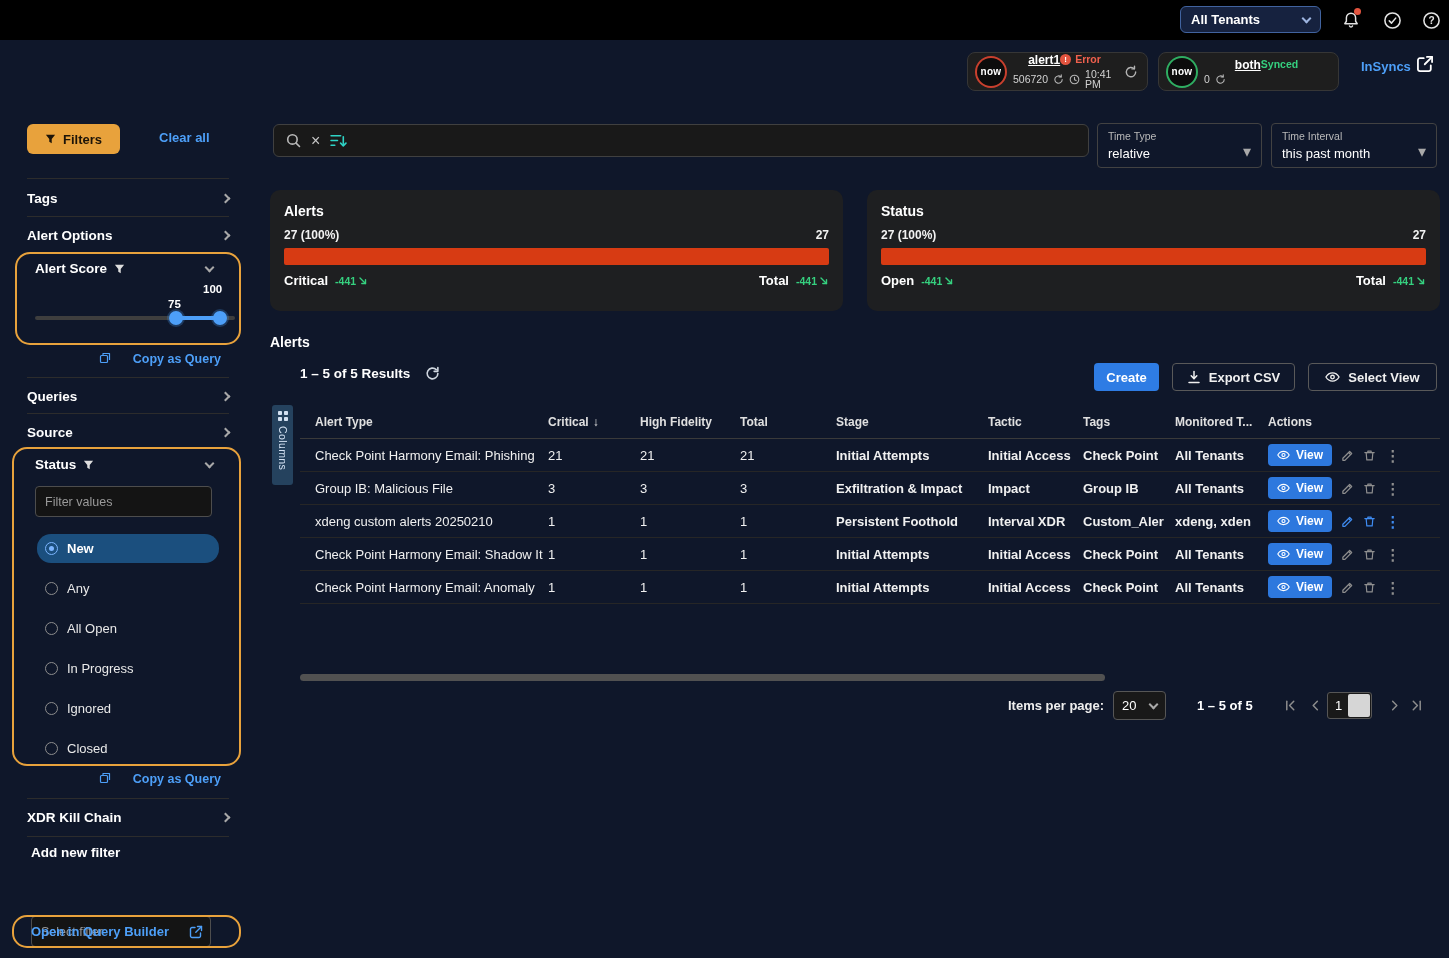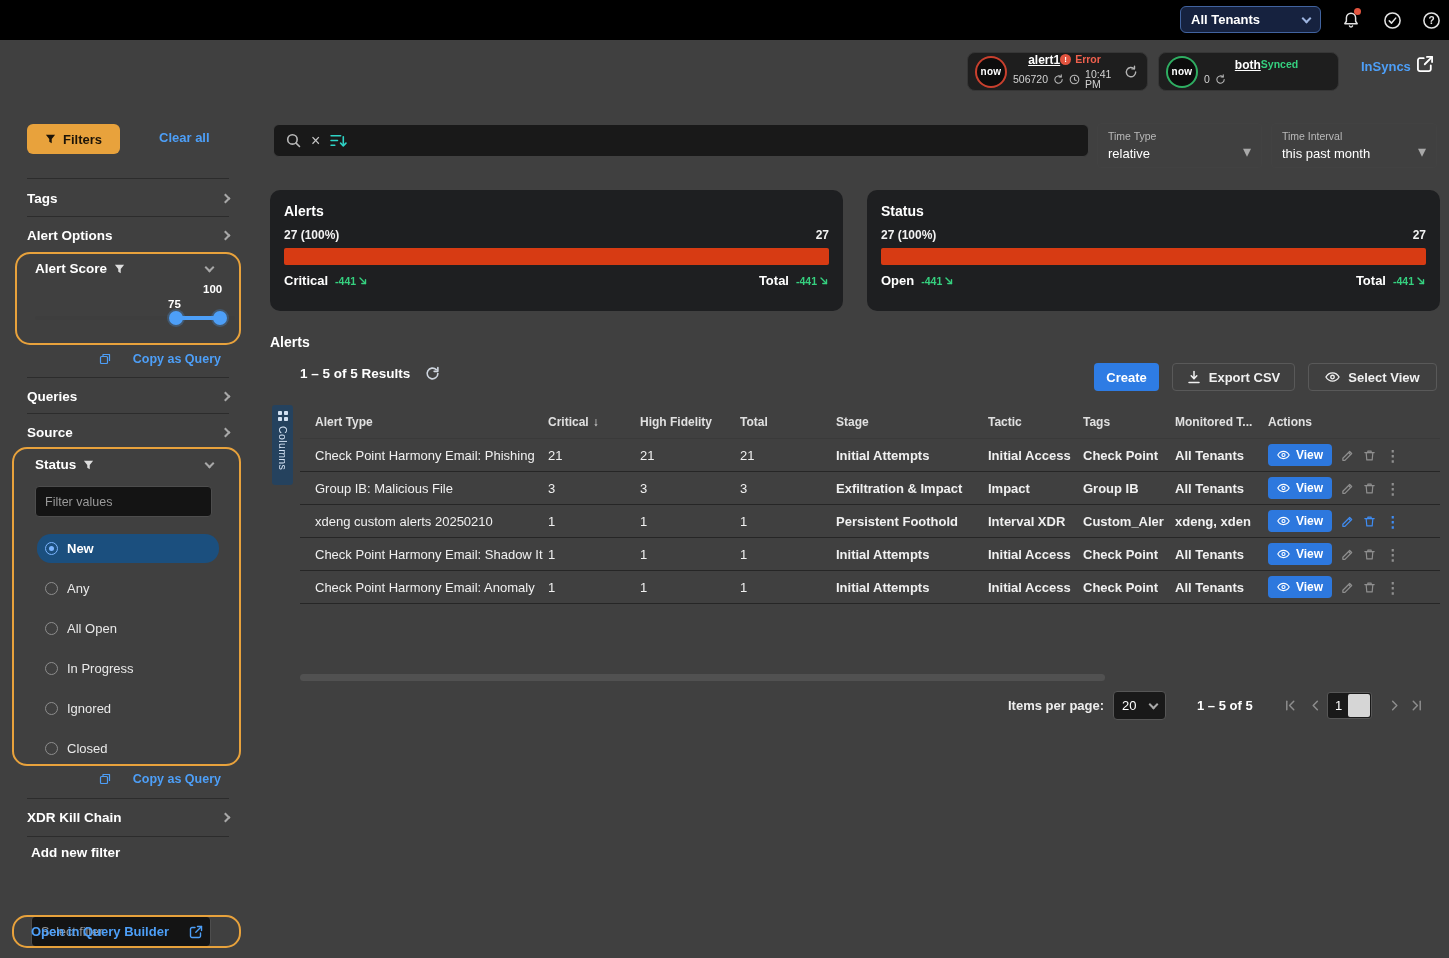--- a/index.html
+++ b/index.html
@@ -1,16 +1,16 @@
 <!DOCTYPE html>
 <html style="--accent-blue: #4d9ff8; --button-blue: #2e7ce4; --highlight-orange: #e8a23c; --bar-red: #d73b13; --trend-green: #35d07f; --error-red: #e2543f; --selected-row-blue: #1b4f7e; --teal: #2ed3c5;"><head>
 <meta charset="utf-8">
 <style>
   html,body{margin:0;padding:0;background:#000}
-  .screen{position:relative;width:1449px;height:958px;background:#404040;font-family:"Liberation Sans",sans-serif;color:#e6e6e6;overflow:hidden}
+  .screen{position:relative;width:1449px;height:958px;background:#0f172a;font-family:"Liberation Sans",sans-serif;color:#e6e6e6;overflow:hidden}
   button{font-family:inherit}
   svg{display:block}
 
   
   .topbar{position:absolute;top:0;left:0;right:0;height:40px;background:#000}
   .tenant-select{position:absolute;left:1180px;top:6px;width:141px;height:27px;background:#16223f;border:1px solid #41639f;border-radius:6px;display:flex;align-items:center;justify-content:space-between;padding:0 10px;box-sizing:border-box;font-size:13px;font-weight:700;color:#fff;cursor:pointer}
   .iconbtn{position:absolute;top:7px;width:26px;height:26px;background:none;border:none;color:#e3e3e3;display:flex;align-items:center;justify-content:center;cursor:pointer;padding:0}
   .bell-dot{position:absolute;top:1px;right:3px;width:7px;height:7px;border-radius:50%;background:var(--error-red,#e2543f)}
   .cv{display:inline-block;width:7px;height:7px;border-right:2px solid currentColor;border-bottom:2px solid currentColor;box-sizing:border-box}
   .cv.d{transform:rotate(45deg);margin-top:-3px}
@@ -46,21 +46,21 @@
   #box-status{left:12px;top:347px;width:229px;height:319px}
   #box-oqb{left:12px;top:815px;width:229px;height:33px;display:flex;align-items:center;gap:20px;padding-left:17px;cursor:pointer}
   .sec-head{position:absolute;left:35px;width:178px;display:flex;align-items:center;justify-content:space-between;font-size:13.5px;font-weight:700;color:#fff;cursor:pointer}
   #head-score{top:161px}
   #head-status{top:357px}
   .head-left{display:flex;align-items:center;gap:7px}
   .slider-lbl{position:absolute;font-size:11.5px;font-weight:700;color:#fff}
   .slider-track{position:absolute;left:35px;top:216px;width:200px;height:4px;background:#3e3e3e;border-radius:2px;cursor:pointer}
   .slider-fill{position:absolute;left:141px;top:0;width:45px;height:4px;background:var(--accent-blue,#4d9ff8);border-radius:2px}
   .slider-handle{position:absolute;top:211px;width:14px;height:14px;border-radius:50%;background:var(--accent-blue,#4d9ff8);cursor:grab;box-shadow:0 0 0 2px rgba(77,159,248,.25)}
-  .copy-link{position:absolute;left:35px;width:186px;display:flex;align-items:center;justify-content:flex-end;gap:22px;font-size:12.5px;font-weight:700;color:var(--accent-blue,#4d9ff8);cursor:pointer;background:none;border:none;padding:0}
+  .copy-link{position:absolute;left:35px;width:186px;display:flex;align-items:flex-start;justify-content:flex-end;gap:22px;font-size:12.5px;font-weight:700;color:var(--accent-blue,#4d9ff8);cursor:pointer;background:none;border:none;padding:0}
   .filter-input{position:absolute;box-sizing:border-box;background:#141414;border:1px solid #4d4d4d;border-radius:4px;color:#eee;font-size:12.5px;padding:0 9px;font-family:inherit;outline:none}
   .filter-input::placeholder{color:#9a9a9a}
   #status-filter{left:35px;top:386px;width:177px;height:31px}
   #select-filter{left:31px;top:816px;width:180px;height:31px}
   .opts{position:absolute;left:37px;top:434px;display:flex;flex-direction:column;gap:11px}
   .opt{width:182px;height:29px;box-sizing:border-box;border-radius:14px;display:flex;align-items:center;gap:9px;padding:0 8px;font-size:13px;color:#e9e9e9;cursor:pointer}
   .opt.selected{background:var(--selected-row-blue,#1b4f7e);color:#fff;font-weight:600}
   .radio{width:13px;height:13px;border:1.5px solid #8d8d8d;border-radius:50%;box-sizing:border-box;display:flex;align-items:center;justify-content:center;flex-shrink:0}
   .radio.on{border-color:#7cb5ff}
   .radio.on::after{content:"";width:5px;height:5px;border-radius:50%;background:#7cb5ff}

